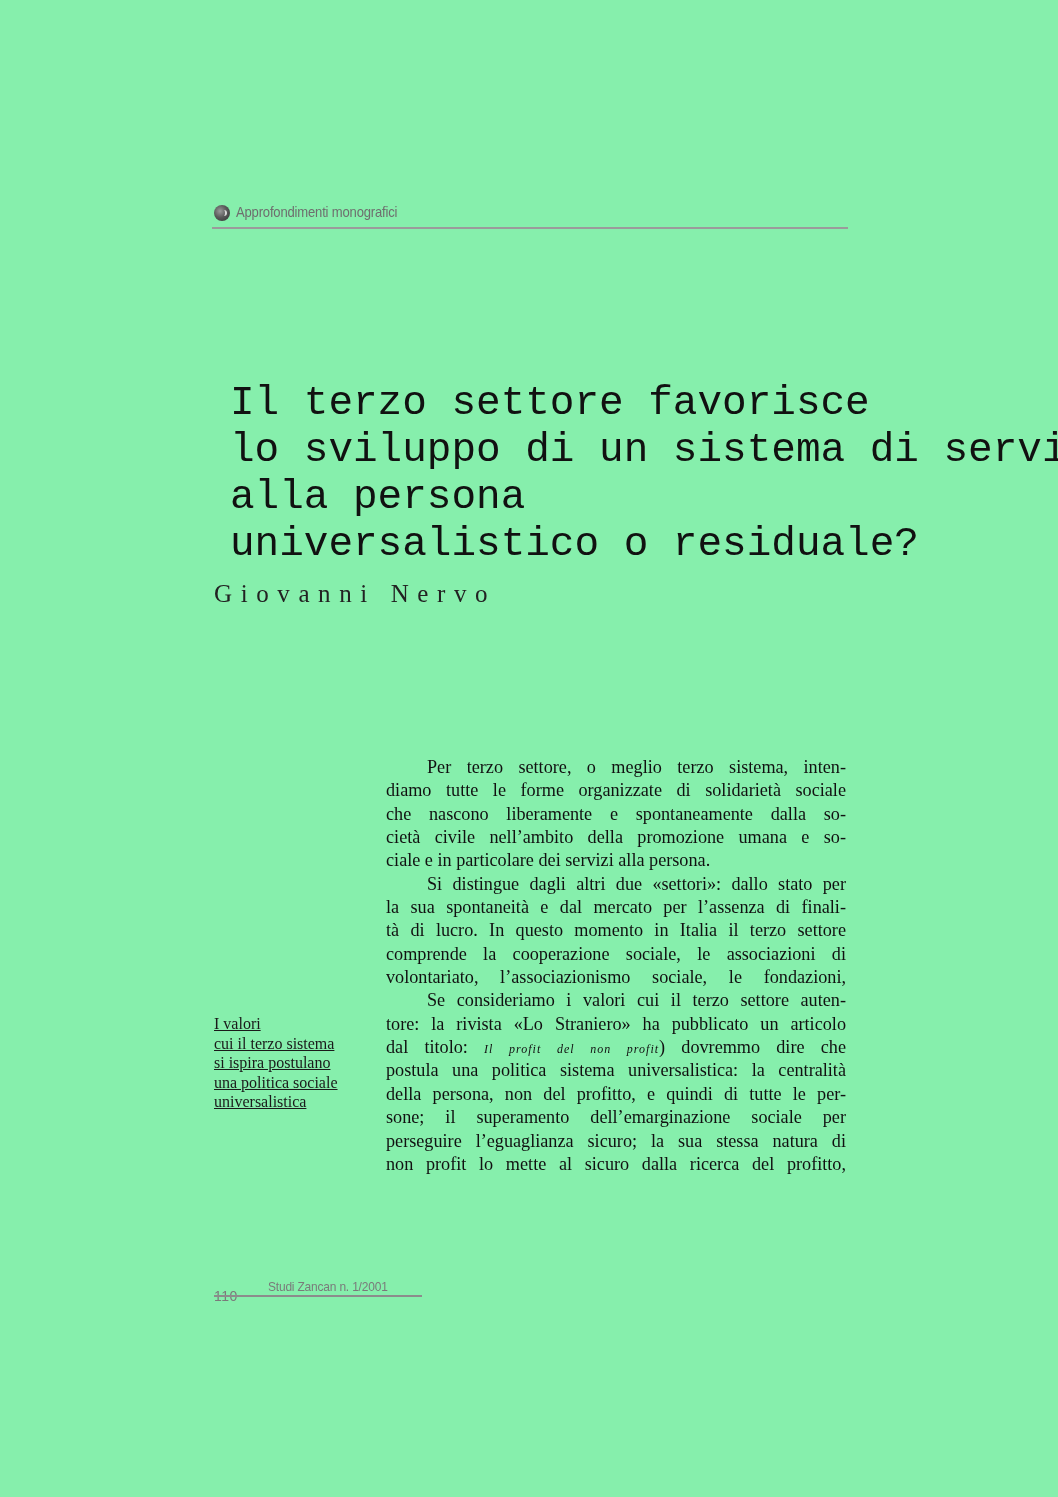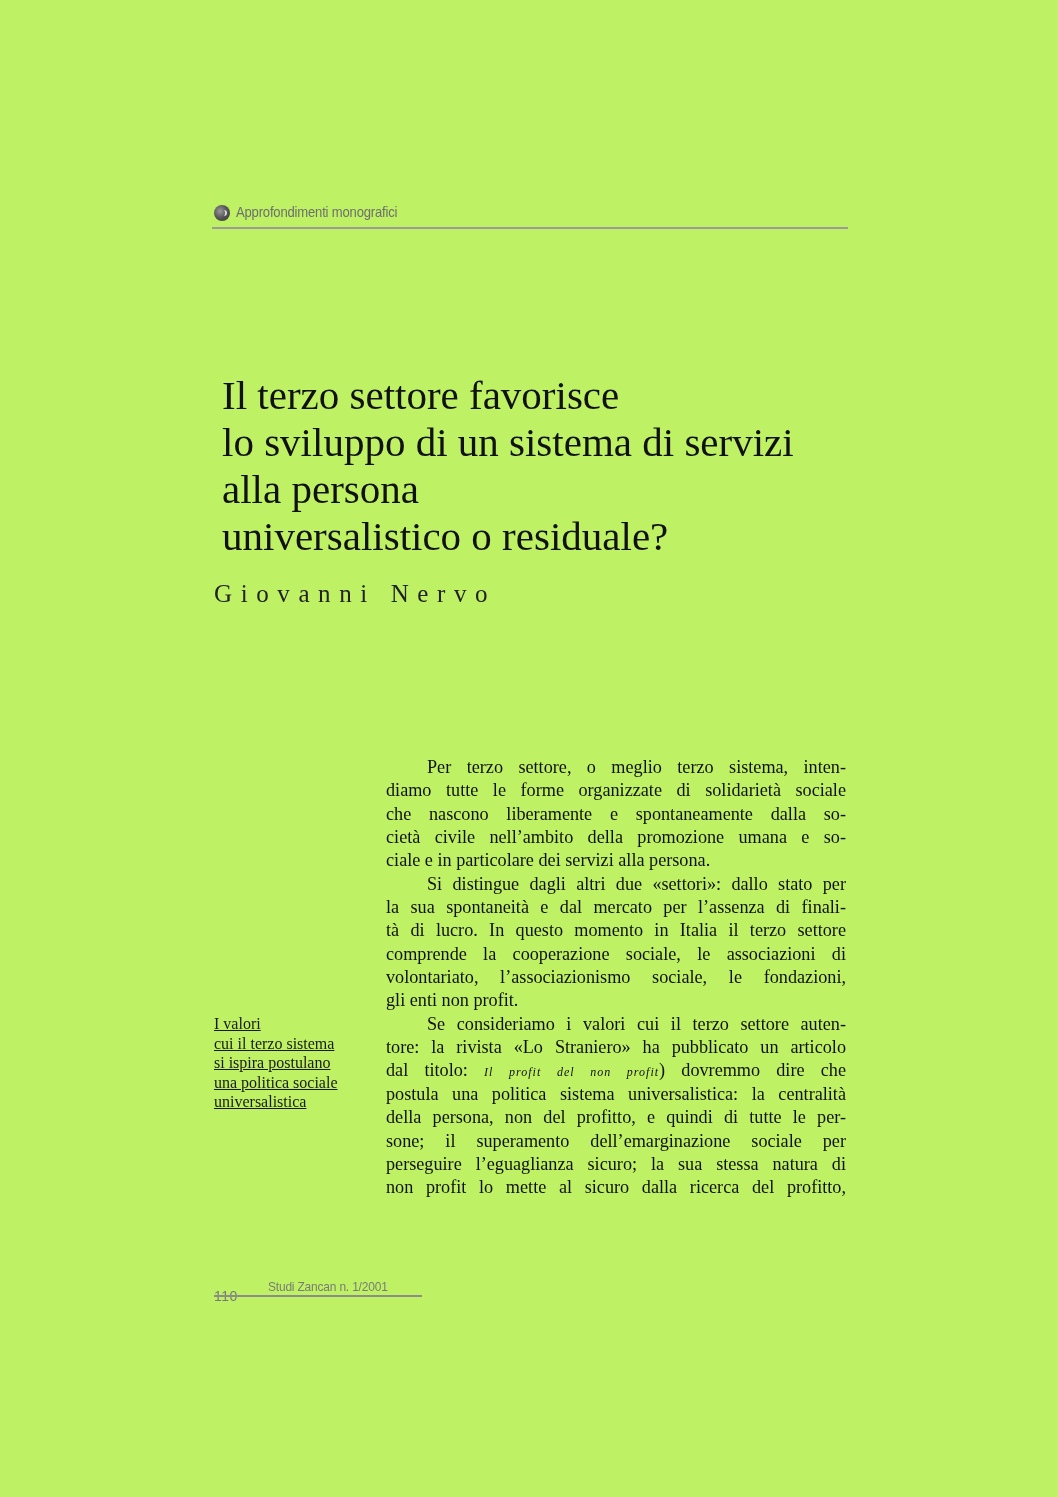--- a/index.html
+++ b/index.html
@@ -11,21 +11,21 @@
     width: 1058px;
     height: 1497px;
     position: relative;
     overflow: hidden;
     color: #111111;
   }
   .page {
     position: absolute;
     left: 0; top: 0;
     width: 1058px; height: 1497px;
-    background: #bef264;
+    background: #86efac;
   }
 
   
   .running-header {
     position: absolute;
     left: 212px;
     top: 202px;
     width: 636px;
     height: 28px;
   }
@@ -68,25 +68,25 @@
     height: 2px;
     background: #9b9b9b;
   }
 
   
   .title {
     position: absolute;
     left: 214px;
     top: 364px;
     width: 640px;
-    font-family: Liberation Serif, serif;
+    font-family: Liberation Mono, monospace;
     font-size: 41px;
     line-height: 47px;
     color: #111111;
-    margin: 8px;
+    margin: 16px;
     font-weight: normal;
   }
   .title .title-line {
     display: block;
     white-space: nowrap;
   }
 
   
   .author {
     position: absolute;
@@ -218,21 +218,20 @@
     <span class="line">diamo tutte le forme organizzate di solidarietà sociale</span>
     <span class="line">che nascono liberamente e spontaneamente dalla so-</span>
     <span class="line">cietà civile nell’ambito della promozione umana e so-</span>
     <span class="line last">ciale e in particolare dei servizi alla persona.</span>
 
     <span class="line indent">Si distingue dagli altri due «settori»: dallo stato per</span>
     <span class="line">la sua spontaneità e dal mercato per l’assenza di finali-</span>
     <span class="line">tà di lucro. In questo momento in Italia il terzo settore</span>
     <span class="line">comprende la cooperazione sociale, le associazioni di</span>
     <span class="line">volontariato, l’associazionismo sociale, le fondazioni,</span>
-    <span class="line last">gli enti non profit.</span>
 
     <span class="line indent">Se consideriamo i valori cui il terzo settore auten-</span>
     <span class="line">tore: la rivista «Lo Straniero» ha pubblicato un articolo</span>
     <span class="line ital-line"><span>dal titolo: </span><em>Il profit del non profit</em><span>) dovremmo dire che</span></span>
     <span class="line">postula una politica sistema universalistica: la centralità</span>
     <span class="line">della persona, non del profitto, e quindi di tutte le per-</span>
     <span class="line">sone; il superamento dell’emarginazione sociale per</span>
     <span class="line">perseguire l’eguaglianza sicuro; la sua stessa natura di</span>
     <span class="line">non profit lo mette al sicuro dalla ricerca del profitto,</span>
   </div>

